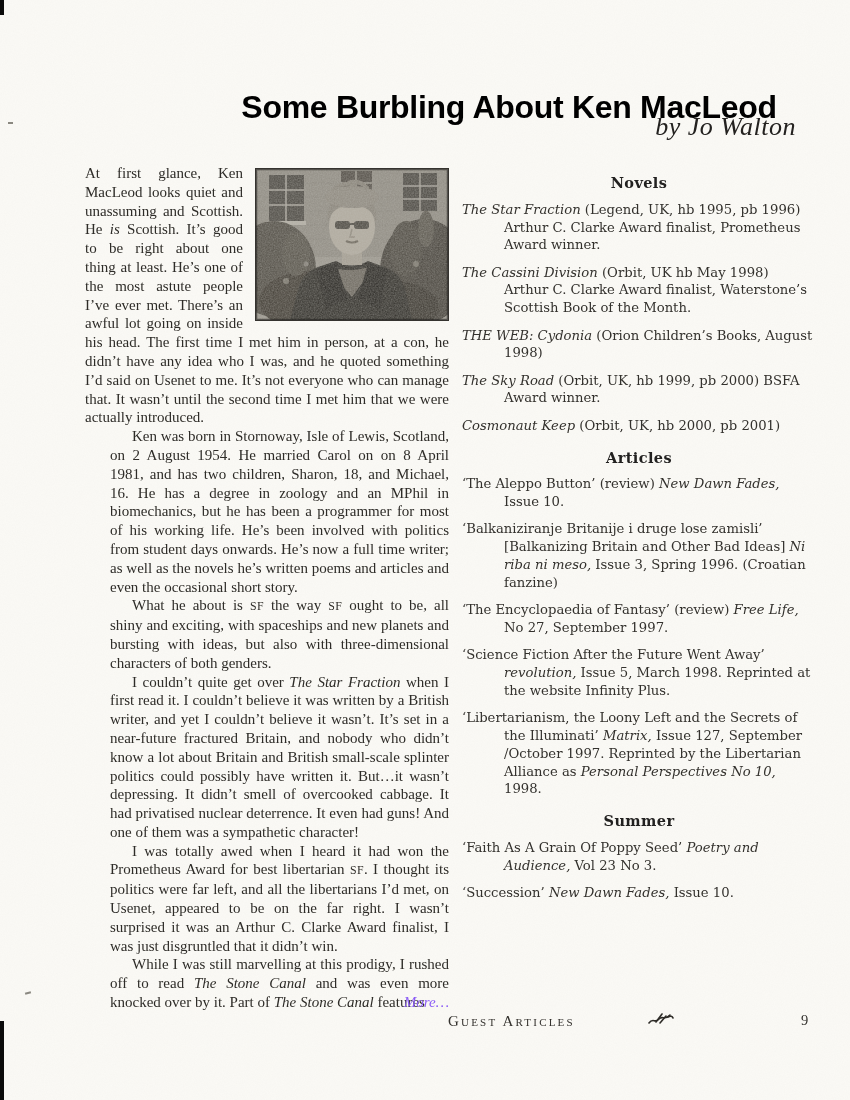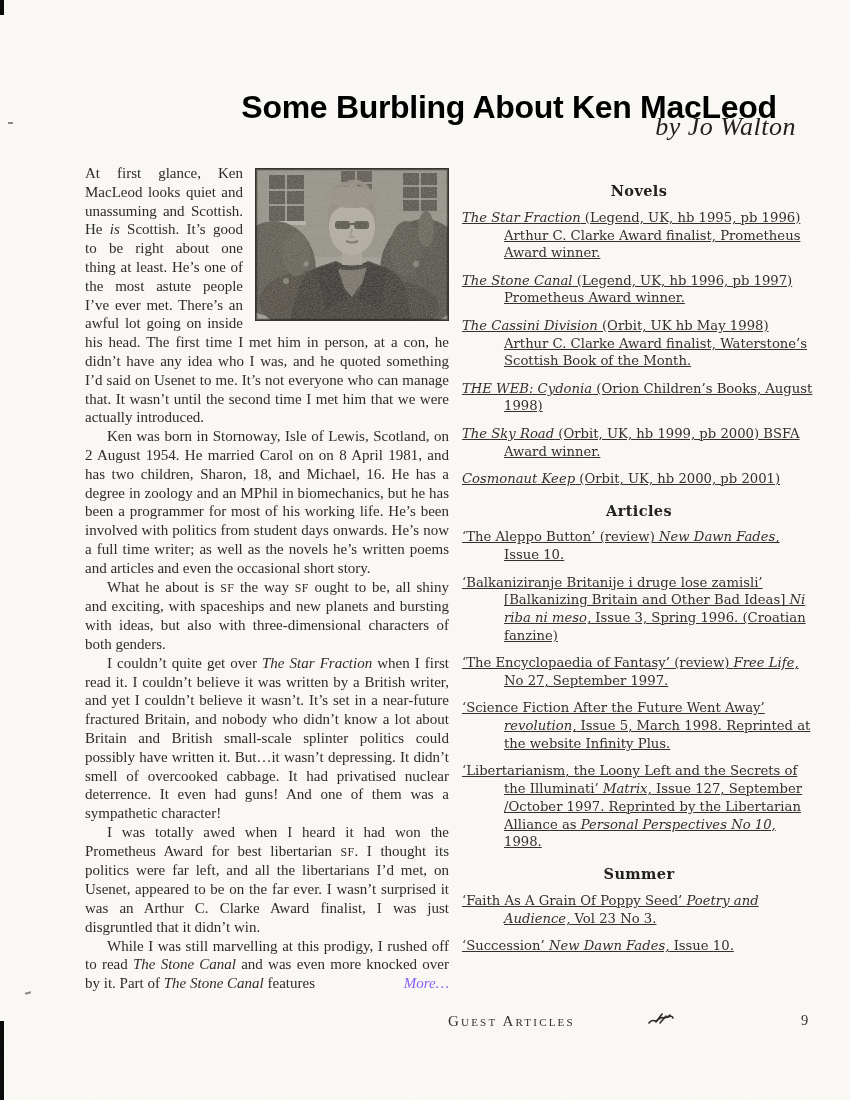--- a/index.html
+++ b/index.html
@@ -23,34 +23,34 @@
   .col-left{
     position:absolute;left:85px;top:164px;width:364px;
     font-size:15px;line-height:18.8px;text-align:justify;
   }
   .photo-wrap{
     float:right;width:192px;height:151px;margin:4px 0 6px 12px;
     border:1px solid #35332f;background:#a19d94;box-sizing:content-box;
   }
   .photo-wrap svg{display:block;}
   .para{margin:0;position:relative;}
-  .para.indent{text-indent:22px;}
+  .para.indent{text-indent:22px;margin-left:25px;}
   .sc{font-size:79%;letter-spacing:.4px;}
   .more{position:absolute;right:0;bottom:0;font-style:italic;color:#8b5cf6;}
 
   .col-right{
     position:absolute;left:462px;top:168px;width:354px;
     font-family:"DejaVu Serif",serif;font-size:13.2px;line-height:17.8px;color:#33312d;
   }
   .bib-head{
     margin:14px 0 9px;text-align:center;font-size:14.5px;font-weight:bold;
     letter-spacing:.4px;color:#222120;
   }
-  .bib-head:first-child{margin-top:14px;}
-  .bib-entry{margin:0 0 9.5px;padding-left:42px;text-indent:-42px;text-decoration:underline;}
+  .bib-head:first-child{margin-top:6px;}
+  .bib-entry{margin:0 0 9.5px;padding-left:42px;text-indent:-42px;}
 
   .footer-label{
     position:absolute;left:448px;top:1013px;
     font-variant:small-caps;letter-spacing:2.2px;font-size:15px;color:#34322e;
   }
   .footer-orn{position:absolute;left:646px;top:1008px;width:30px;height:22px;}
   .page-num{position:absolute;left:801px;top:1012px;font-size:14.5px;color:#34322e;}
 
   .mark{position:absolute;background:#0b0b0b;}
   .mark-tl{left:0;top:0;width:4px;height:15px;}
@@ -151,28 +151,27 @@
 
         <rect width="192" height="151" filter="url(#phnoise)" opacity="0.5"></rect>
         <rect x="0.5" y="0.5" width="191" height="150" fill="none" stroke="#23221f" stroke-width="1.5" opacity="0.6"></rect>
       </svg>
     </div>
 
   <p class="para"><span>At first glance, Ken MacLeod looks quiet and unassuming and Scottish. He </span><i>is</i><span> Scottish. It’s good to be right about one thing at least. He’s one of the most astute people I’ve ever met. There’s an awful lot going on inside his head. The first time I met him in person, at a con, he didn’t have any idea who I was, and he quoted something I’d said on Usenet to me. It’s not everyone who can manage that. It wasn’t until the second time I met him that we were actually introduced.</span></p>
       <p class="para indent"><span>Ken was born in Stornoway, Isle of Lewis, Scotland, on 2 August 1954. He married Carol on on 8 April 1981, and has two children, Sharon, 18, and Michael, 16. He has a degree in zoology and an MPhil in biomechanics, but he has been a programmer for most of his working life. He’s been involved with politics from student days onwards. He’s now a full time writer; as well as the novels he’s written poems and articles and even the occasional short story.</span></p>
       <p class="para indent"><span>What he about is </span><span class="sc">SF</span><span> the way </span><span class="sc">SF</span><span> ought to be, all shiny and exciting, with spaceships and new planets and bursting with ideas, but also with three-dimensional characters of both genders.</span></p>
       <p class="para indent"><span>I couldn’t quite get over </span><i>The Star Fraction</i><span> when I first read it. I couldn’t believe it was written by a British writer, and yet I couldn’t believe it wasn’t. It’s set in a near-future fractured Britain, and nobody who didn’t know a lot about Britain and British small-scale splinter politics could possibly have written it. But…it wasn’t depressing. It didn’t smell of overcooked cabbage. It had privatised nuclear deterrence. It even had guns! And one of them was a sympathetic character!</span></p>
-      <p class="para indent"><span>I was totally awed when I heard it had won the Prometheus Award for best libertarian </span><span class="sc">SF</span><span>. I thought its politics were far left, and all the libertarians I’d met, on Usenet, appeared to be on the far ever. I wasn’t surprised it was an Arthur C. Clarke Award finalist, I was just disgruntled that it didn’t win.</span></p>
+      <p class="para indent"><span>I was totally awed when I heard it had won the Prometheus Award for best libertarian </span><span class="sc">SF</span><span>. I thought its politics were far left, and all the libertarians I’d met, on Usenet, appeared to be on the far right. I wasn’t surprised it was an Arthur C. Clarke Award finalist, I was just disgruntled that it didn’t win.</span></p>
       <p class="para indent"><span>While I was still marvelling at this prodigy, I rushed off to read </span><i>The Stone Canal</i><span> and was even more knocked over by it. Part of </span><i>The Stone Canal</i><span> features</span><i class="more">More…</i></p>
     </div>
 
   <div class="col-right">
       <h3 class="bib-head">Novels</h3>
       <p class="bib-entry"><i>The Star Fraction</i><span> (Legend, UK, hb 1995, pb 1996) Arthur C. Clarke Award finalist, Prometheus Award winner.</span></p>
-      <p class="bib-entry"><i>The Stone Canal</i><span> (Legend, UK, hb 1996, pb 1997) Prometheus Award winner.</span></p>
       <p class="bib-entry"><i>The Cassini Division</i><span> (Orbit, UK hb May 1998) Arthur C. Clarke Award finalist, Waterstone’s Scottish Book of the Month.</span></p>
       <p class="bib-entry"><i>THE WEB: Cydonia</i><span> (Orion Children’s Books, August 1998)</span></p>
       <p class="bib-entry"><i>The Sky Road</i><span> (Orbit, UK, hb 1999, pb 2000) BSFA Award winner.</span></p>
       <p class="bib-entry"><i>Cosmonaut Keep</i><span> (Orbit, UK, hb 2000, pb 2001)</span></p>
       <h3 class="bib-head">Articles</h3>
       <p class="bib-entry"><span>‘The Aleppo Button’ (review) </span><i>New Dawn Fades,</i><span> Issue 10.</span></p>
       <p class="bib-entry"><span>‘Balkaniziranje Britanije i druge lose zamisli’ [Balkanizing Britain and Other Bad Ideas] </span><i>Ni riba ni meso,</i><span> Issue 3, Spring 1996. (Croatian fanzine)</span></p>
       <p class="bib-entry"><span>‘The Encyclopaedia of Fantasy’ (review) </span><i>Free Life,</i><span> No 27, September 1997.</span></p>
       <p class="bib-entry"><span>‘Science Fiction After the Future Went Away’ </span><i>revolution,</i><span> Issue 5, March 1998. Reprinted at the website Infinity Plus.</span></p>
       <p class="bib-entry"><span>‘Libertarianism, the Loony Left and the Secrets of the Illuminati’ </span><i>Matrix,</i><span> Issue 127, September /October 1997.  Reprinted by the Libertarian Alliance as </span><i>Personal Perspectives No 10,</i><span> 1998.</span></p>

